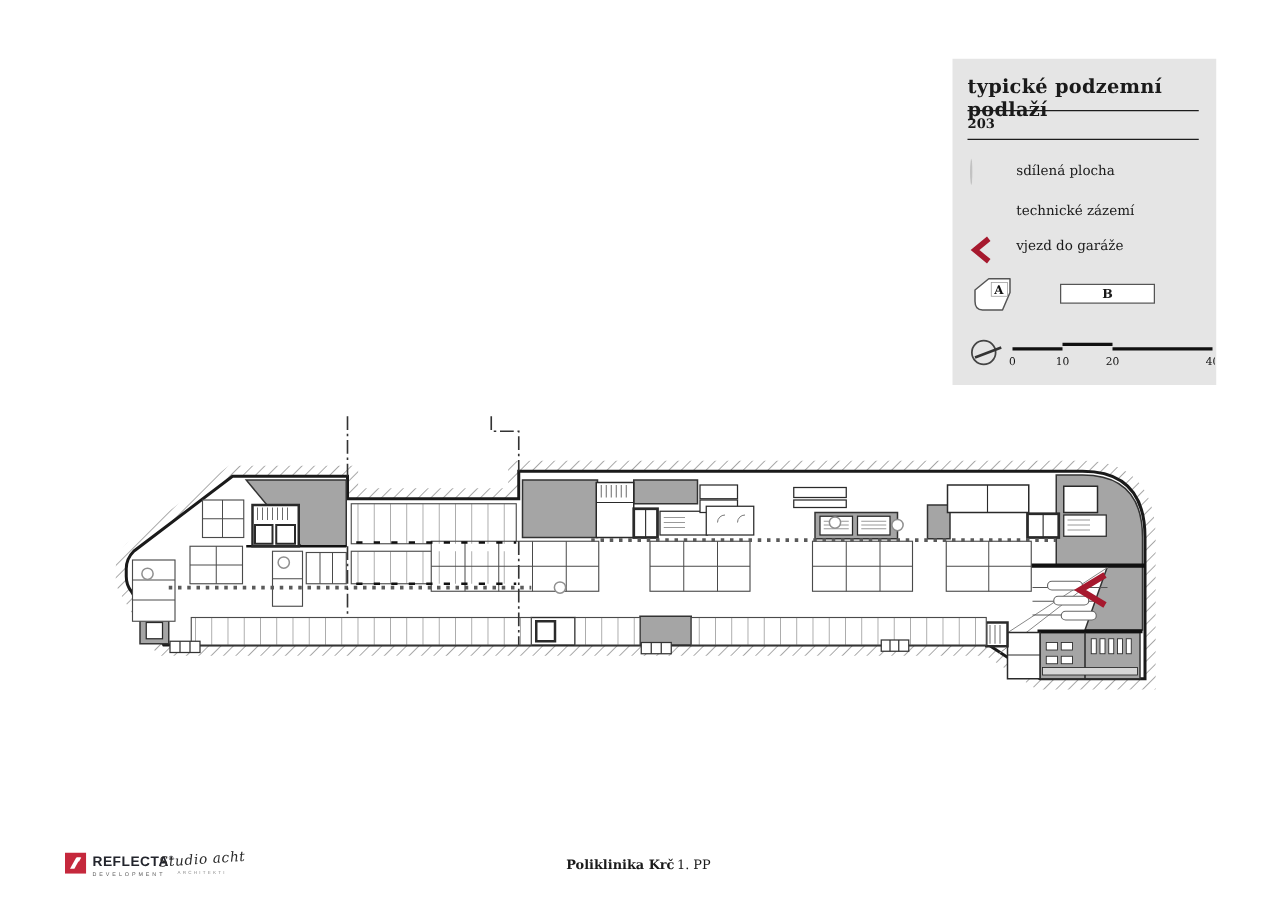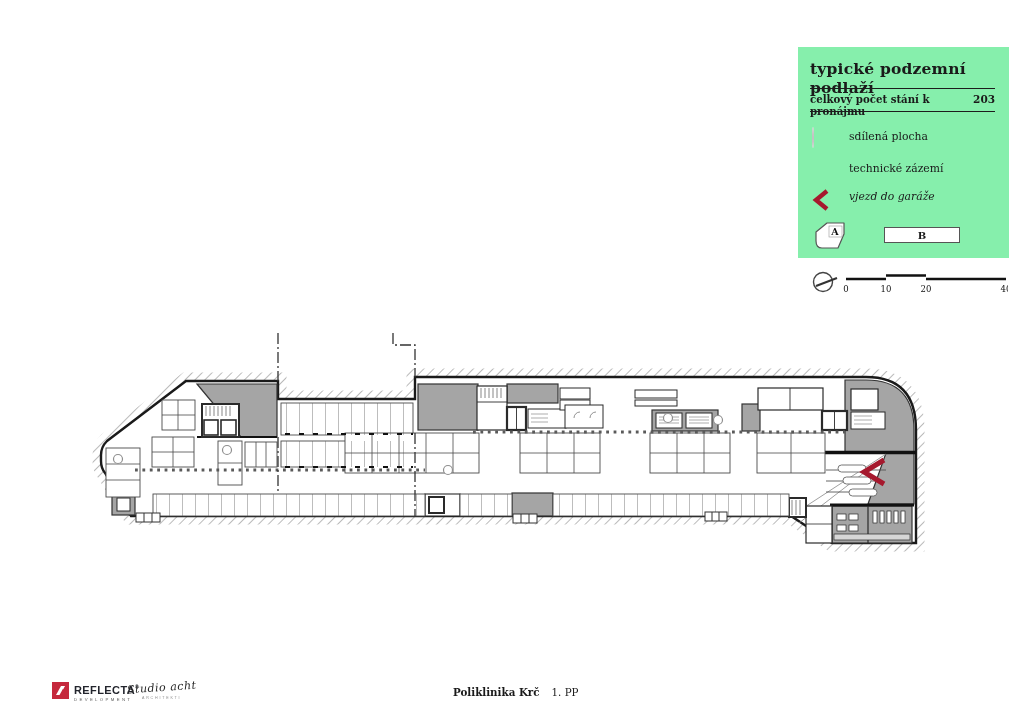--- a/index.html
+++ b/index.html
@@ -1,48 +1,48 @@
 <!DOCTYPE html>
 <html><head>
 <meta charset="utf-8">
 <style>
   html,body{margin:0;padding:0;background:#fff;}
   .canvas{position:relative;width:1024px;height:724px;background:#ffffff;overflow:hidden;
           font-family:"DejaVu Serif", serif;color:#1a1a1a;}
   
   .plan-svg{position:absolute;left:0;top:0;width:1024px;height:724px;}
   
-  .legend{position:absolute;left:762px;top:47px;width:211px;height:211px;background:#86efac;margin-left:36px;}
+  .legend{position:absolute;left:762px;top:47px;width:211px;height:261px;background:#e5e5e5;}
   .legend-inner{position:relative;width:100%;height:100%;}
   .legend-title{position:absolute;left:12px;top:12px;width:190px;font-size:15.5px;font-weight:bold;letter-spacing:.2px;}
   .rule{position:absolute;left:12px;width:185px;border-top:1.6px solid #1c1c1c;}
   .rule1{top:41px;} .rule2{top:64px;}
   .stats-row{position:absolute;left:12px;top:46px;width:185px;display:flex;justify-content:space-between;}
   .stats-label{font-size:10.2px;font-weight:bold;}
   .stats-value{font-size:10.5px;font-weight:bold;}
   .li-row{position:absolute;left:14px;display:flex;align-items:center;gap:12px;}
-  .li-1{top:81px;} .li-2{top:111px;align-items:flex-end;} .li-3{top:141px;font-style:italic;}
+  .li-1{top:81px;} .li-2{top:111px;align-items:flex-end;} .li-3{top:141px;}
   .li-icon{width:17px;height:17px;flex:0 0 17px;}
   .circle-white{width:15px;height:15px;border-radius:50%;background:#fdfdfd;border:1.3px solid #c2c2c2;}
   .circle-gray{width:16px;height:16px;border-radius:50%;background:#a9a9a9;}
   .li-label{font-size:10.8px;margin-left:8px;white-space:nowrap;}
   .shapes-row{position:absolute;left:14px;top:172px;width:185px;height:34px;}
   .shape-a{position:absolute;left:2px;top:2px;}
   .shape-b{position:absolute;left:72px;top:8px;width:74px;height:14px;background:#fff;border:1px solid #555;
            display:flex;align-items:center;justify-content:center;font-size:10px;font-weight:bold;}
   .scale-row{position:absolute;left:10px;top:218px;width:195px;height:40px;}
   
   .footer-logo{position:absolute;left:52px;top:682px;display:flex;align-items:flex-start;gap:5px;}
   .logo-text .brand{font-family:"Liberation Sans",sans-serif;font-weight:bold;font-size:11px;color:#23252d;letter-spacing:.4px;line-height:11px;}
   .logo-text .brand sup{font-size:5px;}
   .logo-text .brand-sub{font-family:"Liberation Sans",sans-serif;font-size:4.3px;color:#5a5a5a;letter-spacing:2.35px;margin-top:1.5px;}
   .footer-sig{position:absolute;left:127px;top:681px;text-align:center;}
   .sig-script{font-family:"DejaVu Serif",serif;font-style:italic;font-size:11px;color:#2a2a2a;transform:rotate(-4deg);letter-spacing:.5px;}
   .sig-sub{font-family:"Liberation Sans",sans-serif;font-size:3.6px;color:#8a8a8a;letter-spacing:1.8px;margin-top:2px;}
-  .footer-center{position:absolute;left:453px;top:686px;display:flex;gap:12px;align-items:baseline;}
+  .footer-center{position:absolute;left:453px;top:686px;display:flex;gap:2px;align-items:baseline;}
   .project-name{font-size:10.3px;font-weight:bold;}
   .floor-name{font-size:10.3px;}
 </style>
 </head>
 <body>
 
 <div class="canvas">
 
   <svg class="plan-svg" viewBox="0 0 1024 724">
     <defs>
@@ -271,21 +271,20 @@
     <g>
       <polyline points="884,460 864,472 884,484" fill="none" stroke="#a6192e" stroke-width="5"></polyline>
     </g>
   </svg>
 
   <div class="legend">
     <div class="legend-inner">
       <div class="legend-title">typické podzemní podlaží</div>
       <div class="rule rule1"></div>
       <div class="stats-row">
-        <span class="stats-label">celkový počet stání k pronájmu</span>
         <span class="stats-value">203</span>
       </div>
       <div class="rule rule2"></div>
 
       <div class="li-row li-1">
         <span class="li-icon"><span class="circle-white"></span></span>
         <span class="li-label">sdílená plocha</span>
       </div>
       <div class="li-row li-2">
         <span class="li-icon"><span class="circle-gray"></span></span>

